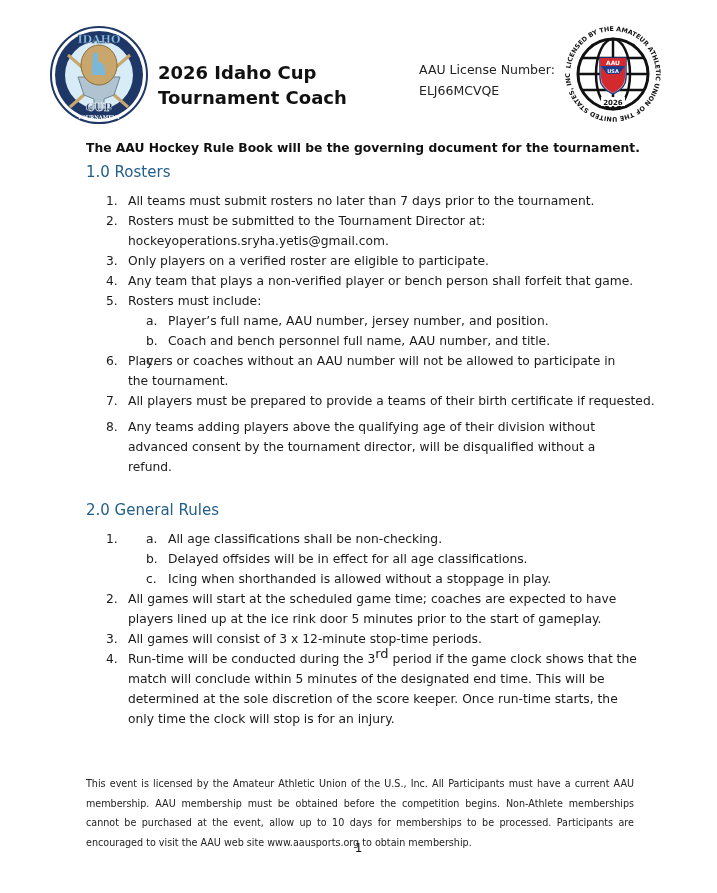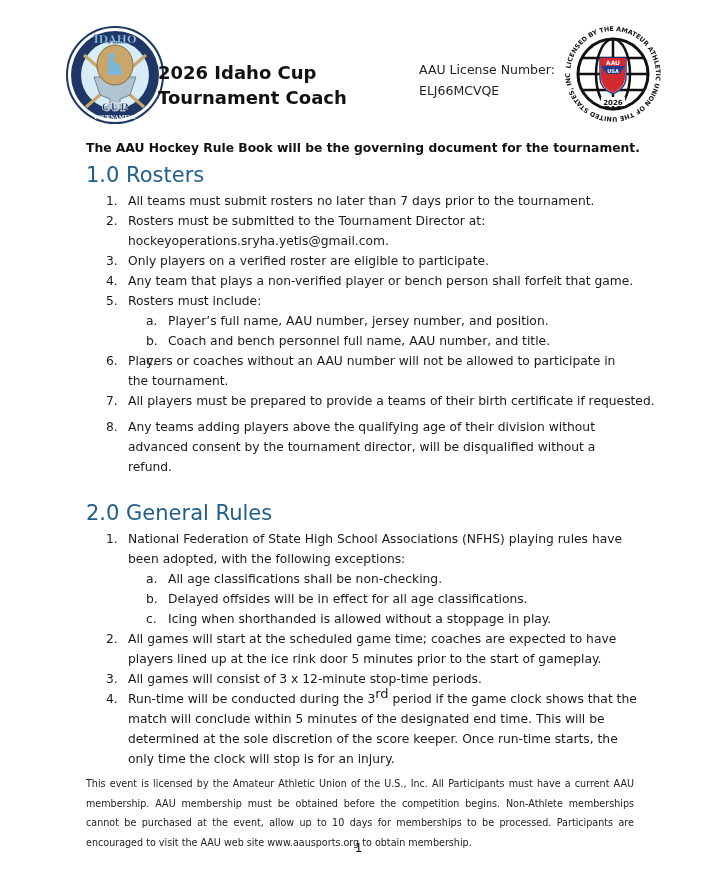--- a/index.html
+++ b/index.html
@@ -1,26 +1,26 @@
 <!DOCTYPE html>
 <html><head>
 <meta charset="utf-8">
 <style>
   html, body { margin: 0; padding: 0; background: #ffffff; }
   body { width: 717px; height: 893px; position: relative; overflow: hidden;
          font-family: "Liberation Sans", sans-serif; color: #111; }
-  .logo-left { position: absolute; left: 64px; top: 25px; width: 102px; height: 100px; }
+  .logo-left { position: absolute; left: 48px; top: 25px; width: 102px; height: 100px; }
   .title { position: absolute; left: 158px; top: 60px; font-family: "DejaVu Sans", sans-serif;
            font-weight: bold; font-size: 18px; line-height: 25px; color: #111; }
   .license { position: absolute; left: 419px; top: 59px; font-family: "DejaVu Sans", sans-serif;
              font-size: 12.5px; line-height: 21px; color: #222; }
   .logo-right { position: absolute; left: 563px; top: 22px; width: 100px; height: 104px; }
   .governing { position: absolute; left: 86px; top: 141px; font-family: "DejaVu Sans", sans-serif;
                font-weight: bold; font-size: 12.3px; color: #111; white-space: nowrap; }
-  .h1 { position: absolute; left: 86px; font-family: "DejaVu Sans", sans-serif; font-size: 21px;
+  .h1 { position: absolute; left: 86px; font-family: "DejaVu Sans", sans-serif; font-size: 15px;
         color: #215E8A; white-space: nowrap; }
   .list { position: absolute; left: 0; width: 717px; font-family: "DejaVu Sans", sans-serif;
           font-size: 12.3px; color: #1a1a1a; }
   .item { position: relative; line-height: 20px; }
   .num { position: absolute; left: 106px; top: 0; }
   .txt { margin-left: 128px; width: 510px; display: block; }
   .sub .num { left: 146px; }
   .sub .txt { margin-left: 168px; width: 470px; }
   .footer { position: absolute; left: 86px; top: 774px; width: 548px; font-family: "DejaVu Sans", sans-serif;
             font-size: 9.6px; line-height: 19.5px; color: #222; text-align: justify; }
@@ -131,21 +131,20 @@
       <span class="num">8.</span>
       <span class="txt" style="width:480px;margin-top:6px;">Any teams adding players above the qualifying age of their division without advanced consent by the tournament director, will be disqualified without a refund.</span>
     </div>
 </div>
 
 <div class="h1" style="top:501px;">2.0 General Rules</div>
 
 <div class="list" style="top:529px;">
   <div class="item">
       <span class="num">1.</span>
-      <span class="txt">National Federation of State High School Associations (NFHS) playing rules have been adopted, with the following exceptions:</span>
     </div>
   <div class="item sub">
       <span class="num">a.</span>
       <span class="txt">All age classifications shall be non-checking.</span>
     </div>
   <div class="item sub">
       <span class="num">b.</span>
       <span class="txt">Delayed offsides will be in effect for all age classifications.</span>
     </div>
   <div class="item sub">

